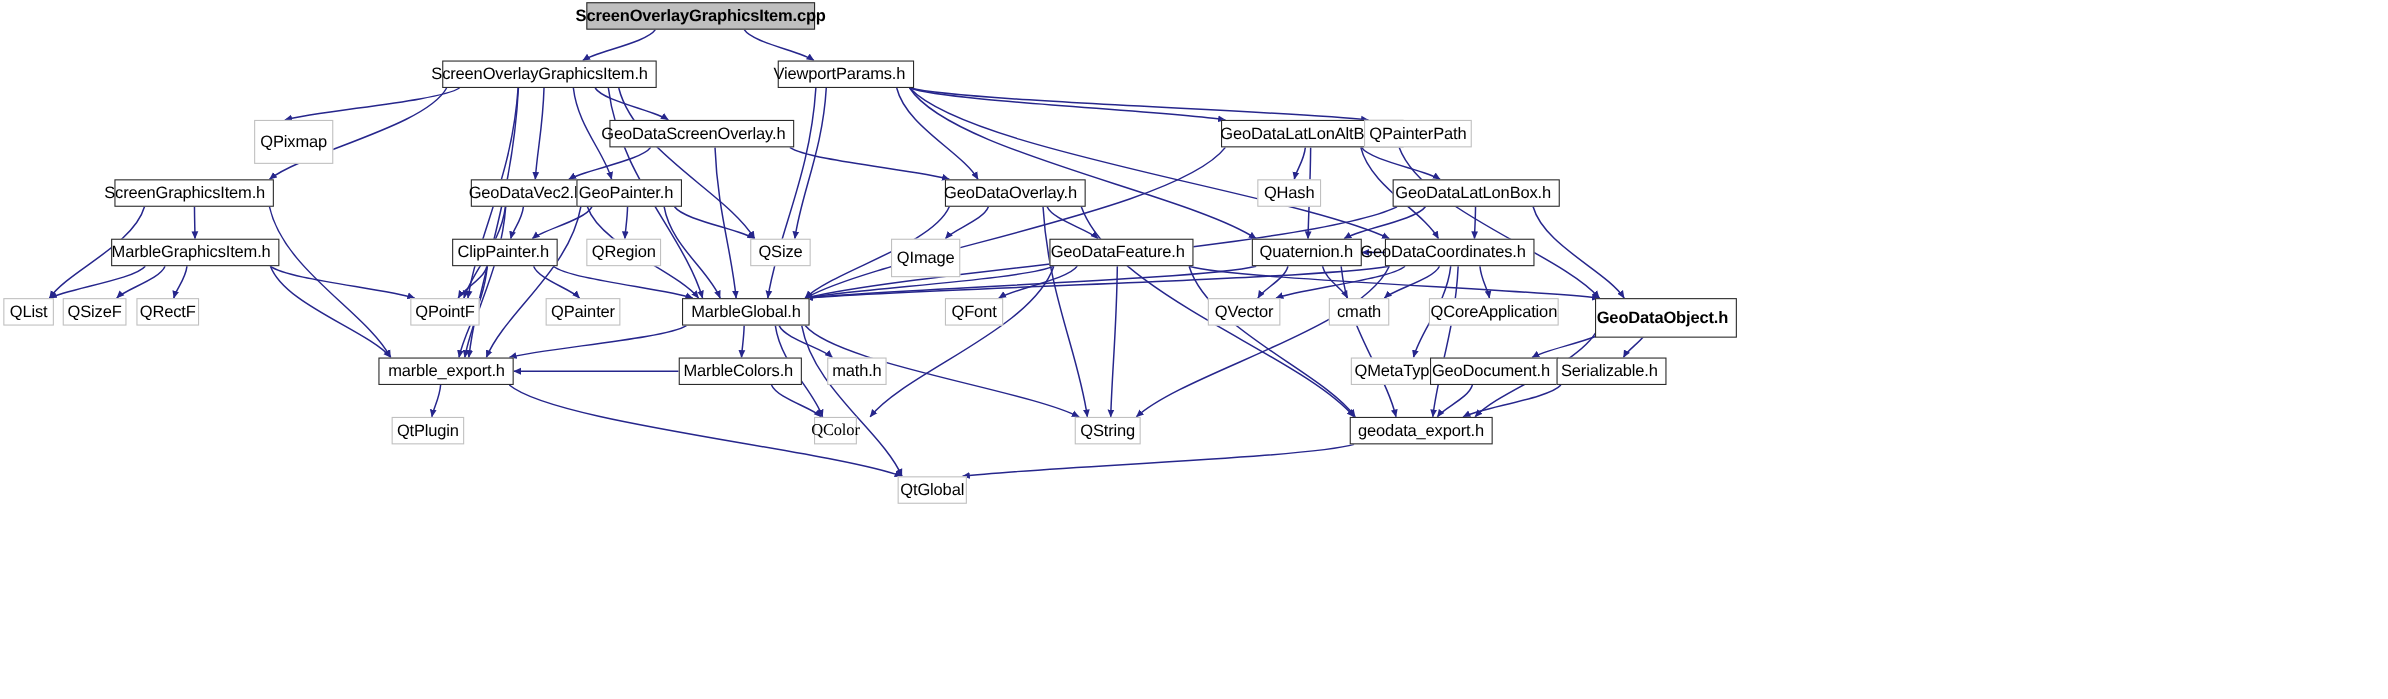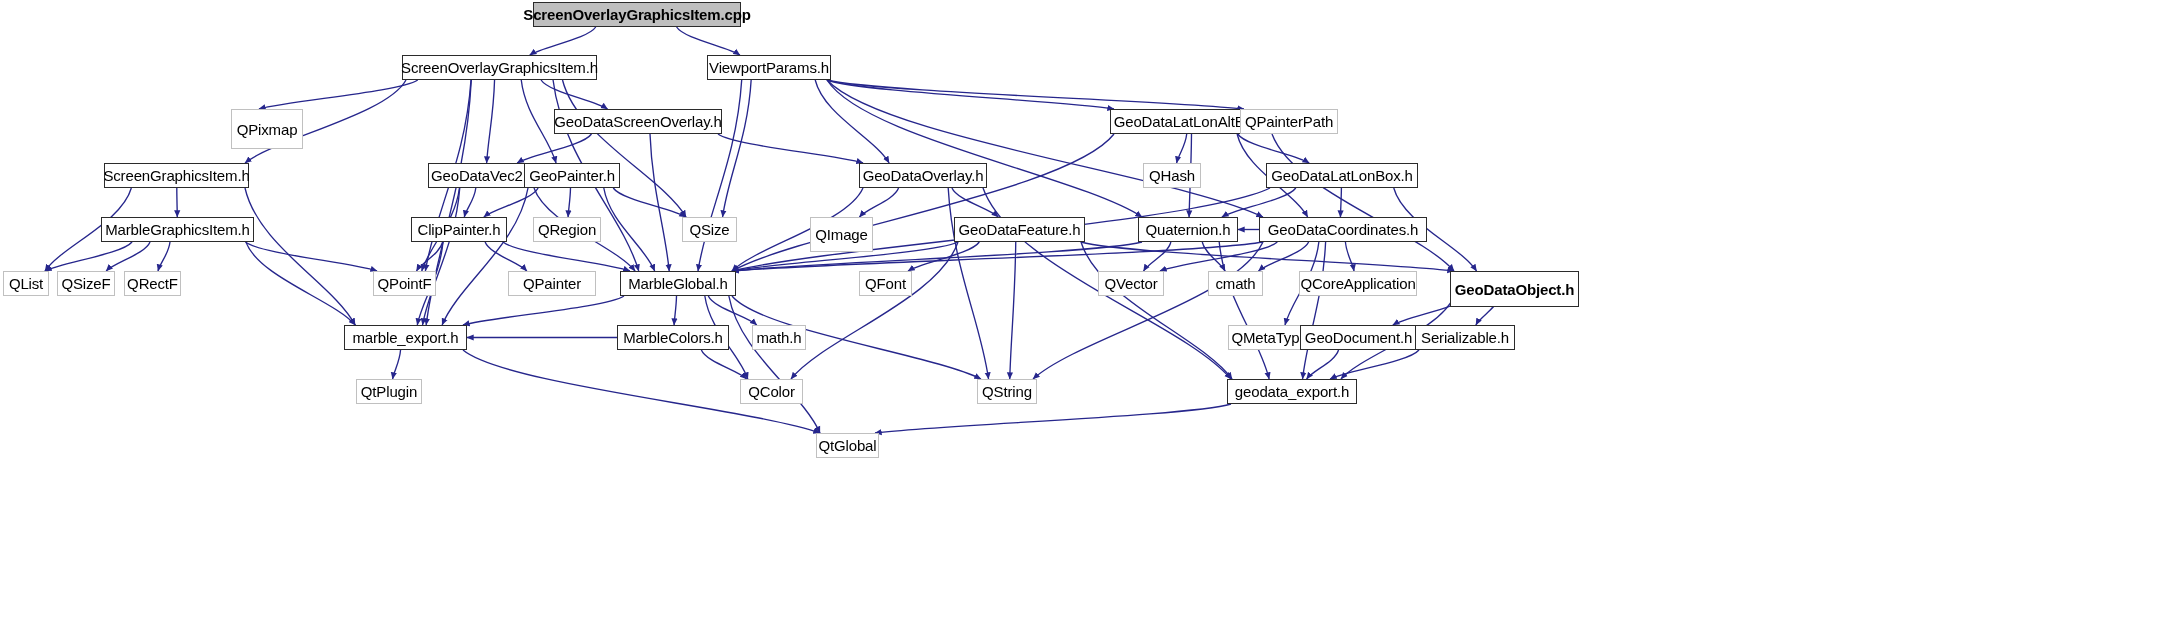--- a/index.html
+++ b/index.html
@@ -35,20 +35,21 @@
     font-size: 15px;
     line-height: 1;
     letter-spacing: -0.15px;
     padding: 0 7px;
     height: 25px;
   }
   
   .node.internal {
     border: 1.6px solid #2b2b2b;
     background: #ffffff;
+    justify-content: flex-end;
   }
   
   .node.external {
     border: 1px solid #c0c0c0;
     background: #ffffff;
   }
   
   .node.root {
     border: 1.6px solid #2b2b2b;
     background: #bfbfbf;
@@ -213,36 +214,36 @@
       </div>
       <div class="node external" style="left: 810px; top: 217px; width: 63px; height: 35px;">
         <span class="node-label">QImage</span>
       </div>
       <div class="node internal" style="left: 954px; top: 217px; width: 131px; height: 25px;">
         <span class="node-label">GeoDataFeature.h</span>
       </div>
       <div class="node internal" style="left: 1138px; top: 217px; width: 100px; height: 25px;">
         <span class="node-label">Quaternion.h</span>
       </div>
-      <div class="node internal" style="left: 1259px; top: 217px; width: 168px; height: 25px;">
+      <div class="node internal" style="left: 1259px; top: 217px; width: 136px; height: 25px;">
         <span class="node-label">GeoDataCoordinates.h</span>
       </div>
       <div class="node external" style="left: 3px; top: 271px; width: 46px; height: 25px;">
         <span class="node-label">QList</span>
       </div>
       <div class="node external" style="left: 57px; top: 271px; width: 58px; height: 25px;">
         <span class="node-label">QSizeF</span>
       </div>
       <div class="node external" style="left: 124px; top: 271px; width: 57px; height: 25px;">
         <span class="node-label">QRectF</span>
       </div>
       <div class="node external" style="left: 373px; top: 271px; width: 63px; height: 25px;">
         <span class="node-label">QPointF</span>
       </div>
-      <div class="node external" style="left: 508px; top: 271px; width: 88px; height: 25px;">
+      <div class="node external" style="left: 496px; top: 271px; width: 68px; height: 25px;">
         <span class="node-label">QPainter</span>
       </div>
       <div class="node internal" style="left: 620px; top: 271px; width: 116px; height: 25px;">
         <span class="node-label">MarbleGlobal.h</span>
       </div>
       <div class="node external" style="left: 859px; top: 271px; width: 53px; height: 25px;">
         <span class="node-label">QFont</span>
       </div>
       <div class="node external" style="left: 1098px; top: 271px; width: 66px; height: 25px;">
         <span class="node-label">QVector</span>
@@ -270,21 +271,21 @@
       </div>
       <div class="node internal" style="left: 1415px; top: 325px; width: 100px; height: 25px;">
         <span class="node-label">Serializable.h</span>
       </div>
       <div class="node internal" style="left: 344px; top: 325px; width: 123px; height: 25px;">
         <span class="node-label">marble_export.h</span>
       </div>
       <div class="node external" style="left: 356px; top: 379px; width: 66px; height: 25px;">
         <span class="node-label">QtPlugin</span>
       </div>
-      <div class="node external" style="left: 740px; top: 379px; width: 63px; height: 25px;">
+      <div class="node external" style="left: 740px; top: 379px; width: 39px; height: 25px; font-family: Liberation Serif, serif;">
         <span class="node-label">QColor</span>
       </div>
       <div class="node external" style="left: 977px; top: 379px; width: 60px; height: 25px;">
         <span class="node-label">QString</span>
       </div>
       <div class="node internal" style="left: 1227px; top: 379px; width: 130px; height: 25px;">
         <span class="node-label">geodata_export.h</span>
       </div>
       <div class="node external" style="left: 816px; top: 433px; width: 63px; height: 25px;">
         <span class="node-label">QtGlobal</span>

